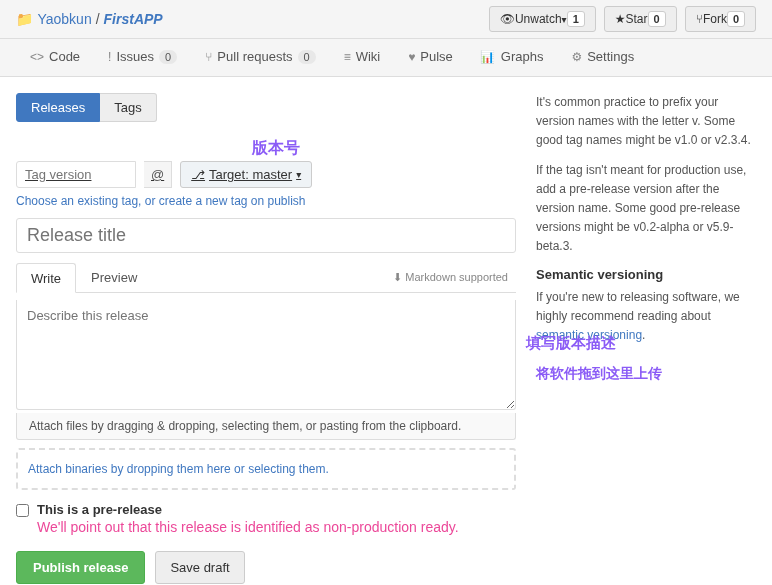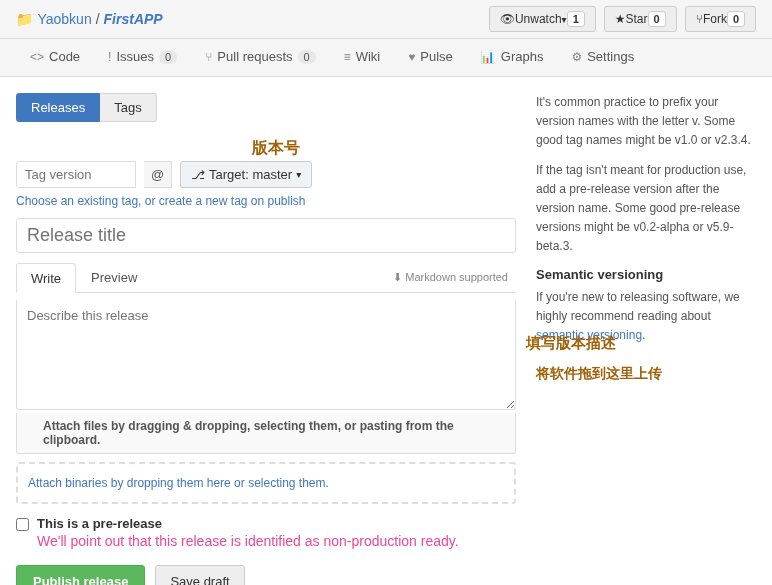--- a/index.html
+++ b/index.html
@@ -29,42 +29,42 @@
     .right-col { width: 220px; flex-shrink: 0; font-size: 12px; color: #444; }
 
     
     .sub-tabs { display: flex; gap: 0; margin-bottom: 16px; }
     .sub-tab { padding: 6px 14px; font-size: 13px; cursor: pointer; border: 1px solid #d5d5d5; text-decoration: none; color: #333; background: #eee; }
     .sub-tab:first-child { border-radius: 3px 0 0 3px; }
     .sub-tab:last-child { border-radius: 0 3px 3px 0; border-left: none; }
     .sub-tab.active { background: #4078c0; color: #fff; border-color: #4078c0; }
 
     
-    .tag-row { display: flex; align-items: center; gap: 8px; margin-bottom: 6px; position: relative; }
+    .tag-row { display: flex; align-items: center; gap: 8px; margin-bottom: 6px; position: relative; text-decoration: underline; }
     .tag-input { border: 1px solid #ddd; border-radius: 3px 0 0 3px; padding: 5px 8px; font-size: 13px; color: #aaa; width: 120px; outline: none; }
     .tag-at { background: #f5f5f5; border: 1px solid #ddd; border-left: none; border-radius: 0; padding: 5px 7px; font-size: 13px; color: #555; }
     .target-btn { display: flex; align-items: center; gap: 4px; padding: 5px 10px; background: #eff3f6; border: 1px solid #ccc; border-radius: 3px; cursor: pointer; font-size: 13px; color: #333; }
     .chevron { font-size: 10px; }
 
     .hint-text { font-size: 12px; color: #4078c0; margin-bottom: 10px; }
 
     
     .release-title-input { width: 100%; border: 1px solid #ddd; border-radius: 3px; padding: 6px 10px; font-size: 18px; color: #aaa; outline: none; margin-bottom: 10px; }
 
     
     .write-tabs { display: flex; gap: 0; border-bottom: 1px solid #ddd; margin-bottom: 7px; align-items: center; justify-content: space-between; }
     .write-tab { padding: 6px 14px; font-size: 13px; cursor: pointer; border: 1px solid transparent; color: #555; background: transparent; }
     .write-tab.active { background: #fff; border: 1px solid #ddd; border-bottom: 1px solid #fff; border-radius: 3px 3px 0 0; color: #333; margin-bottom: -1px; }
     .markdown-hint { font-size: 11px; color: #888; padding-right: 8px; }
 
     
     .release-textarea { width: 100%; height: 110px; border: 1px solid #ddd; border-top: none; border-radius: 0 0 3px 3px; padding: 8px 10px; font-size: 13px; color: #aaa; resize: vertical; outline: none; font-family: inherit; }
 
     
-    .attach-bar { background: #f9f9f9; border: 1px solid #ddd; border-top: none; padding: 6px 26px; font-size: 12px; color: #555; border-radius: 0 0 3px 3px; font-weight: bold; }
+    .attach-bar { background: #f9f9f9; border: 1px solid #ddd; border-top: none; padding: 6px 12px; font-size: 12px; color: #555; border-radius: 0 0 3px 3px; }
 
     
     .binaries-area { border: 2px dashed #ddd; border-radius: 3px; padding: 12px 10px; margin-top: 8px; font-size: 12px; color: #4078c0; cursor: pointer; }
 
     
     .pre-release-row { display: flex; align-items: flex-start; gap: 8px; margin-top: 12px; }
     .pre-release-row input[type=checkbox] { margin-top: 2px; cursor: pointer; }
     .pre-release-label { font-size: 13px; font-weight: 600; color: #333; }
     .pre-release-desc { font-size: 14px; color: #ec4899; margin-top: 2px; }
 
@@ -72,21 +72,21 @@
     .action-row { display: flex; align-items: center; gap: 10px; margin-top: 16px; }
     .btn-publish { background: #5cb85c; border: 1px solid #4cae4c; border-radius: 3px; color: #fff; padding: 8px 16px; font-size: 13px; cursor: pointer; font-weight: 600; }
     .btn-draft { background: #eee; border: 1px solid #ccc; border-radius: 3px; color: #333; padding: 8px 14px; font-size: 13px; cursor: pointer; }
 
     
     .right-col h4 { font-size: 13px; font-weight: 700; color: #333; margin-bottom: 6px; }
     .right-col p { font-size: 12px; color: #555; line-height: 1.6; margin-bottom: 10px; }
     .right-col a { color: #4078c0; text-decoration: none; }
 
     
-    .cn-annotation { color: #a16207; font-size: 15px; font-weight: bold; font-family: Liberation Mono, monospace; display: block; text-align: center; }
+    .cn-annotation { color: #8b5cf6; font-size: 15px; font-weight: bold; font-family: Liberation Mono, monospace; display: block; text-align: center; }
   </style>
 </head>
 <body>
 
 <div class="top-bar">
   <div class="repo-path">
     <span>📁</span>
     <a>Yaobkun</a>
     <span class="separator">/</span>
     <a style="font-weight:600;font-style:italic;">FirstAPP</a>

